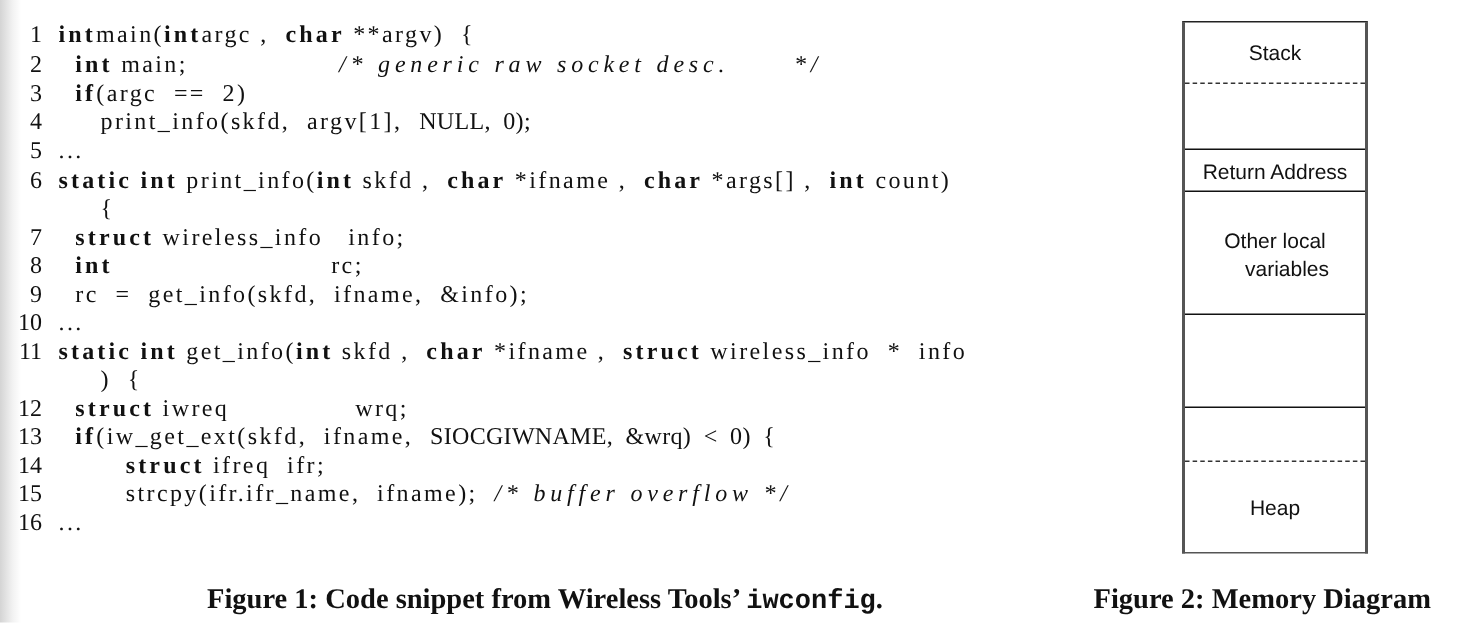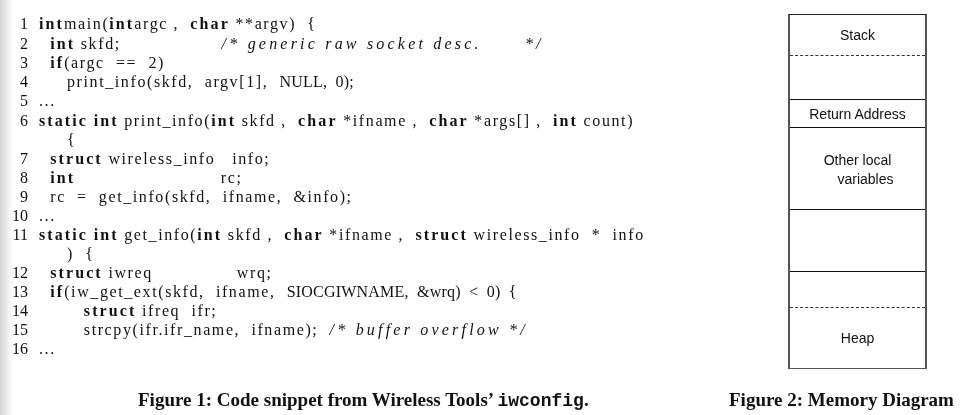--- a/index.html
+++ b/index.html
@@ -26,21 +26,21 @@
       position: absolute; width: 28px; text-align: right; left: 0;
       letter-spacing: 0; font-size: 16px;
     }
     .txt { position: absolute; left: 39px; }
     .kw { font-weight: bold; letter-spacing: 2.1px; }
     .cm { font-style: italic; letter-spacing: 3.2px; }
     .nm { letter-spacing: 0.2px; }
 
     
     .mem {
-      position: absolute; left: 788px; top: 14px; width: 139px; height: 355px;
+      position: absolute; left: 788px; top: 14px; width: 124px; height: 355px;
       border-left: 2px solid #555; border-right: 2px solid #555;
       border-top: 1.5px solid #222; border-bottom: 1.5px solid #555;
       box-sizing: border-box;
       font-family: "Liberation Sans", sans-serif; font-size: 14px; color: #111;
     }
     .hline { position: absolute; left: 0; right: 0; height: 0; }
     .hline.solid { border-top: 1.6px solid #111; }
     .hline.dash { border-top: 1.4px dashed #333; }
     .mlabel {
       position: absolute; left: 0; right: 0; text-align: center; line-height: 19px;
@@ -55,21 +55,21 @@
       font-family: "Liberation Mono", monospace; font-weight: bold; font-size: 18px;
     }
   </style>
 </head>
 <body>
 
 <div class="edge-shade"></div>
 
 <div class="code" id="code">
     <div class="cl" style="top: 14px;"><span class="ln">1</span><span class="txt"><span class="kw">int</span><span>main(</span><span class="kw">int</span><span>argc ,  </span><span class="kw">char</span><span> **argv)  {</span></span></div>
-    <div class="cl" style="top: 34px;"><span class="ln">2</span><span class="txt"><span>  </span><span class="kw">int</span><span> skfd;                  </span><span class="cm">/* generic raw socket desc.      */</span></span></div>
+    <div class="cl" style="top: 34px;"><span class="ln">2</span><span class="txt"><span>  </span><span class="kw">int</span><span> main;                  </span><span class="cm">/* generic raw socket desc.      */</span></span></div>
     <div class="cl" style="top: 53px;"><span class="ln">3</span><span class="txt"><span>  </span><span class="kw">if</span><span>(argc  ==  2)</span></span></div>
     <div class="cl" style="top: 72px;"><span class="ln">4</span><span class="txt"><span>     print_info(skfd,  argv[1],  </span><span class="nm">NULL,  0);</span></span></div>
     <div class="cl" style="top: 91px;"><span class="ln">5</span><span class="txt"><span>...</span></span></div>
     <div class="cl" style="top: 111px;"><span class="ln">6</span><span class="txt"><span class="kw">static</span><span> </span><span class="kw">int</span><span> print_info(</span><span class="kw">int</span><span> skfd ,  </span><span class="kw">char</span><span> *ifname ,  </span><span class="kw">char</span><span> *args[] ,  </span><span class="kw">int</span><span> count)</span></span></div>
     <div class="cl" style="top: 130px;"><span class="ln"></span><span class="txt"><span>     {</span></span></div>
     <div class="cl" style="top: 149px;"><span class="ln">7</span><span class="txt"><span>  </span><span class="kw">struct</span><span> wireless_info   info;</span></span></div>
     <div class="cl" style="top: 168px;"><span class="ln">8</span><span class="txt"><span>  </span><span class="kw">int</span><span>                          rc;</span></span></div>
     <div class="cl" style="top: 187px;"><span class="ln">9</span><span class="txt"><span>  rc  =  get_info(skfd,  ifname,  &amp;info);</span></span></div>
     <div class="cl" style="top: 206px;"><span class="ln">10</span><span class="txt"><span>...</span></span></div>
     <div class="cl" style="top: 225px;"><span class="ln">11</span><span class="txt"><span class="kw">static</span><span> </span><span class="kw">int</span><span> get_info(</span><span class="kw">int</span><span> skfd ,  </span><span class="kw">char</span><span> *ifname ,  </span><span class="kw">struct</span><span> wireless_info  *  info</span></span></div>

